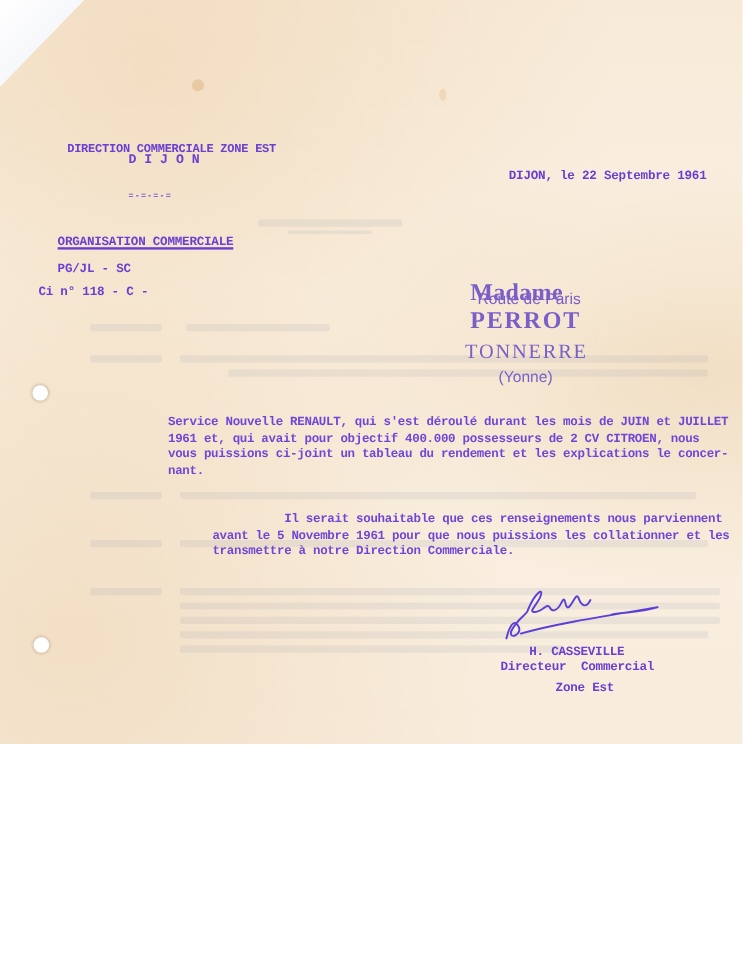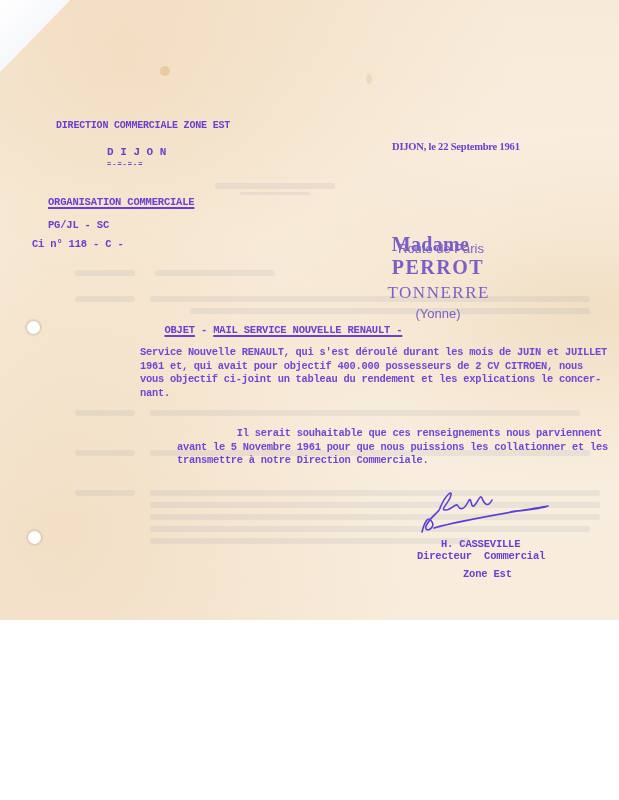--- a/index.html
+++ b/index.html
@@ -60,48 +60,45 @@
     <div class="bleed" style="left:150px;top:450px;width:440px;"></div>
     <div class="bleed" style="left:75px;top:490px;width:60px;"></div>
     <div class="bleed" style="left:150px;top:490px;width:450px;"></div>
     <div class="bleed" style="left:150px;top:502px;width:450px;"></div>
     <div class="bleed" style="left:150px;top:514px;width:450px;"></div>
     <div class="bleed" style="left:150px;top:526px;width:440px;"></div>
     <div class="bleed" style="left:150px;top:538px;width:320px;"></div>
   </div>
 
   <div class="ink t11" style="left:56px;top:120px;font-size:10px;">DIRECTION COMMERCIALE ZONE EST</div>
-  <div class="ink" style="left:107px;top:146px;font-size:11px;text-align:center;">D I J O N</div>
+  <div class="ink" style="left:107px;top:128px;font-size:11px;text-align:center;">D I J O N</div>
   <div class="ink" style="left:107px;top:160px;font-size:7px;letter-spacing:1px;">=-=-=-=</div>
   <div class="ink t11 u" style="left:48px;top:196px;">ORGANISATION COMMERCIALE</div>
   <div class="ink t11" style="left:48px;top:219px;">PG/JL - SC</div>
   <div class="ink t11" style="left:32px;top:238px;text-align:right;">Ci n° 118 - C -</div>
 
-  <div class="ink t11" style="left:392px;top:141px;font-family:Liberation Serif, serif;">DIJON, le 22 Septembre 1961</div>
+  <div class="ink t11" style="left:424px;top:141px;">DIJON, le 22 Septembre 1961</div>
 
   <div>
     <div class="stamp" style="left:360px;top:210px;font-size:20px;font-weight:bold;letter-spacing:0.3px;">
       <span>Madame</span>
       <span style="letter-spacing:1.5px;">PERROT</span>
     </div>
     <div class="stamp" style="left:398px;top:241px;font-family:'Liberation Sans','DejaVu Sans',sans-serif;font-size:13px;">Route de Paris</div>
     <div class="stamp" style="left:362px;top:263px;font-size:17px;">
       <span style="letter-spacing:1.5px;">TONNERRE</span>
       <span style="font-family:'Liberation Sans','DejaVu Sans',sans-serif;font-size:13px;margin-left:28px;">(Yonne)</span>
     </div>
   </div>
 
-  <div class="ink t11" style="left:140px;top:312px;">
-    <span class="u">OBJET</span><span> - </span><span class="u">MAIL SERVICE NOUVELLE RENAULT -</span>
-  </div>
 
   <div class="body-text" style="left:140px;top:346px;">
     <span class="line">Service Nouvelle RENAULT, qui s'est déroulé durant les mois de JUIN et JUILLET</span>
     <span class="line">1961 et, qui avait pour objectif 400.000 possesseurs de 2 CV CITROEN, nous</span>
-    <span class="line">vous objectif ci-joint un tableau du rendement et les explications le concer-</span>
+    <span class="line">vous puissions ci-joint un tableau du rendement et les explications le concer-</span>
     <span class="line">nant.</span>
   </div>
 
   <div class="body-text" style="left:140px;top:427px;margin-left:37px;">
     <span class="line">          Il serait souhaitable que ces renseignements nous parviennent</span>
     <span class="line">avant le 5 Novembre 1961 pour que nous puissions les collationner et les</span>
     <span class="line">transmettre à notre Direction Commerciale.</span>
   </div>
 
   <svg style="position:absolute;left:410px;top:484px;" width="150" height="60" viewBox="0 0 150 60">

